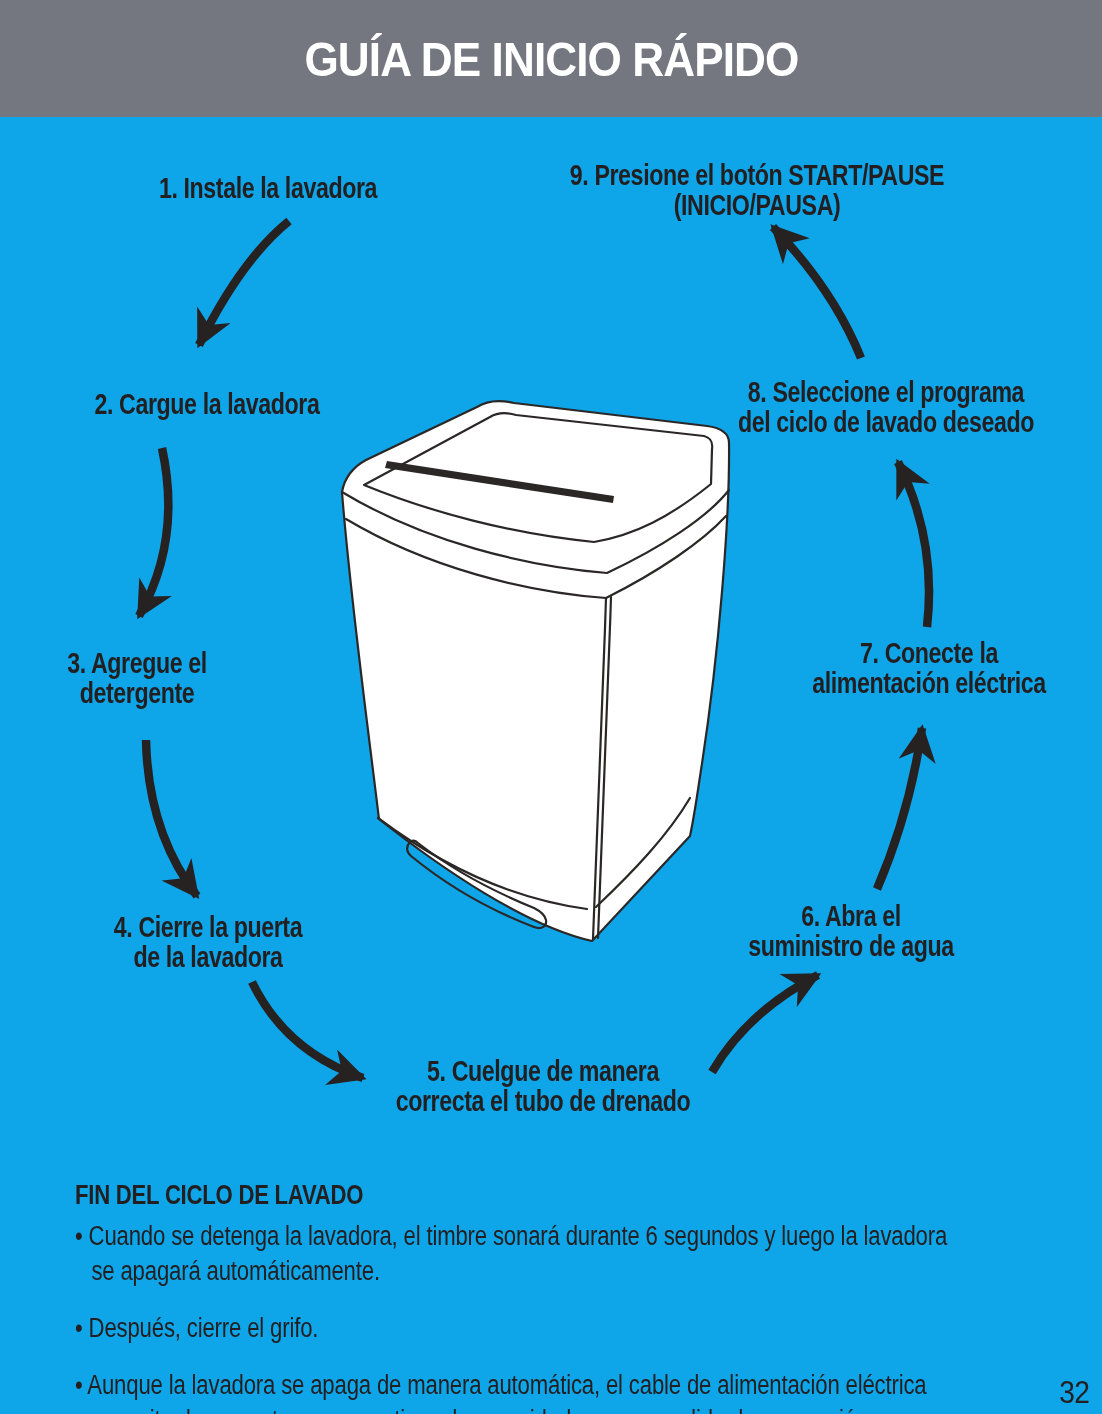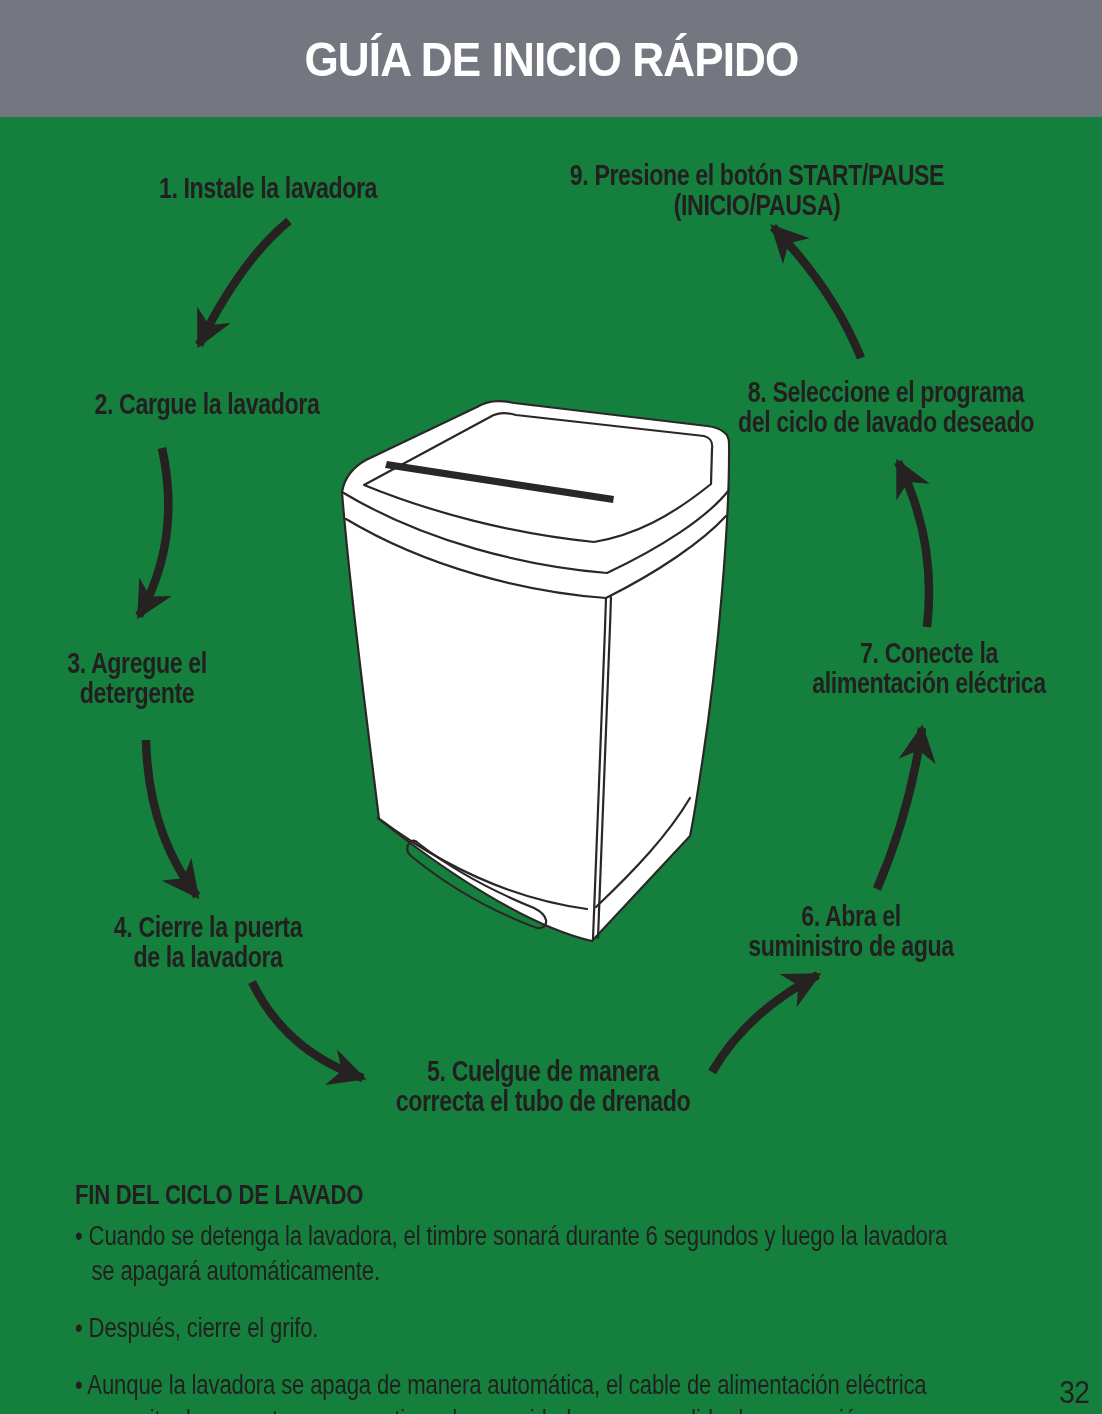--- a/index.html
+++ b/index.html
@@ -1,20 +1,20 @@
 <!DOCTYPE html>
 <html><head>
 <meta charset="utf-8">
 <style>
   html,body{margin:0;padding:0;background:#e8e8e8;}
   .page{
     position:relative;
     width:1102px;height:1414px;
     margin:0 auto;
-    background:#15803d;
+    background:#0ea5e9;
     overflow:hidden;
     font-family:"Liberation Sans",sans-serif;
     color:#231f20;
   }
   .titlebar{
     position:absolute;left:0;top:0;
     width:1102px;height:117px;
     background:#74777f;
     display:flex;align-items:center;justify-content:center;
   }

